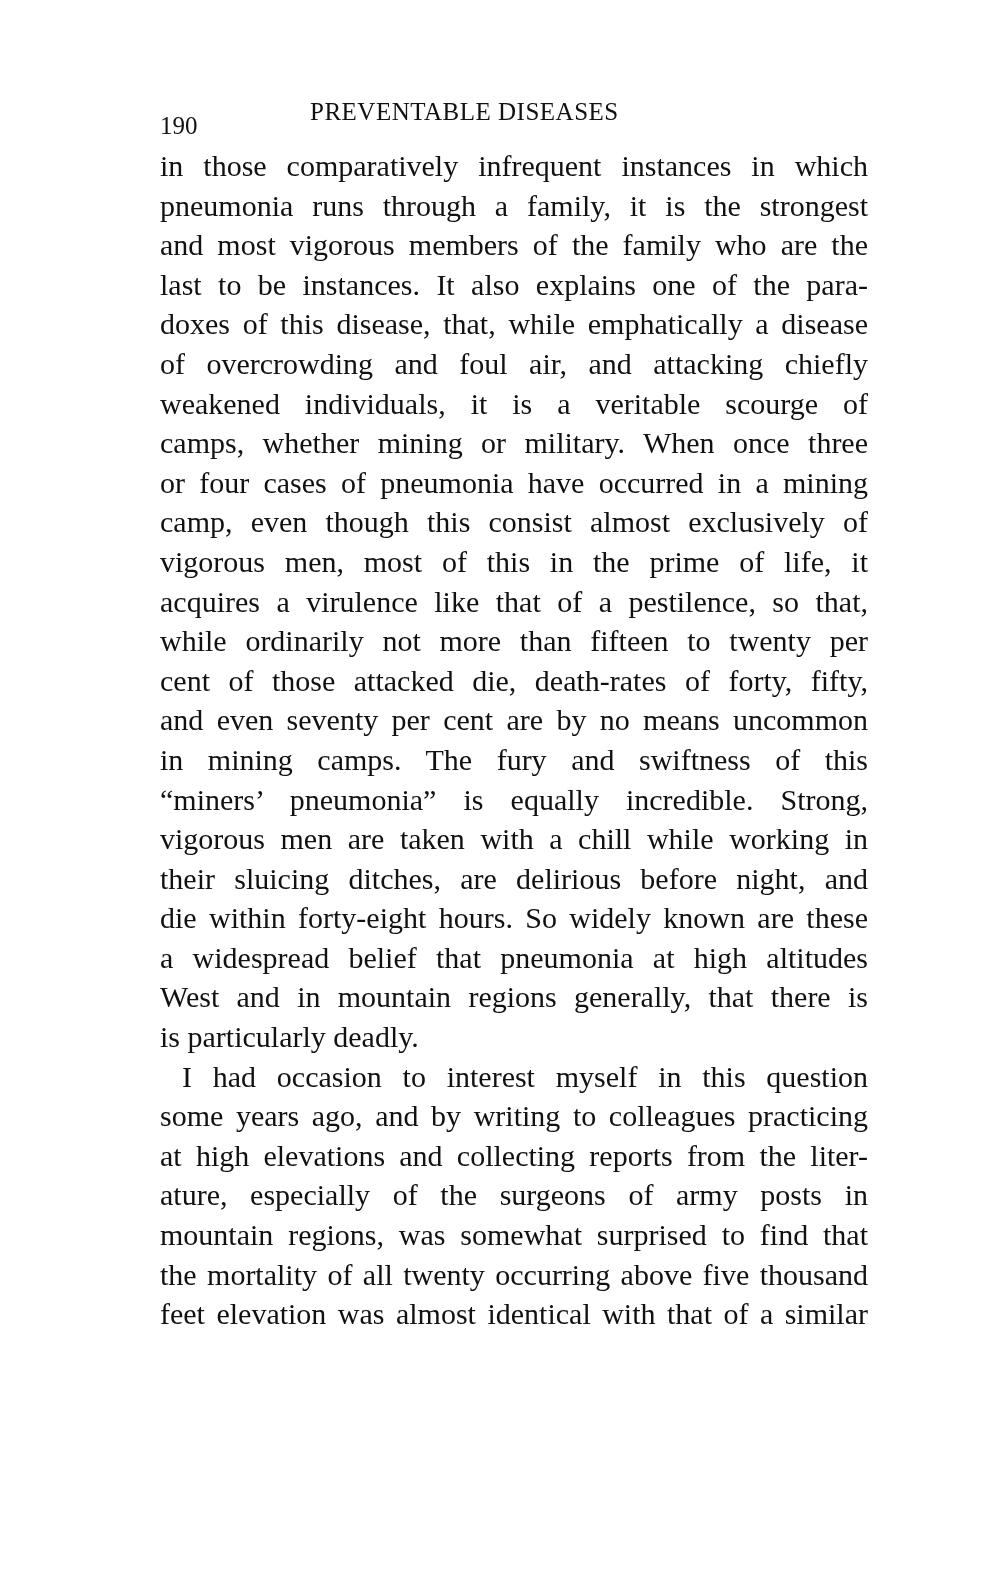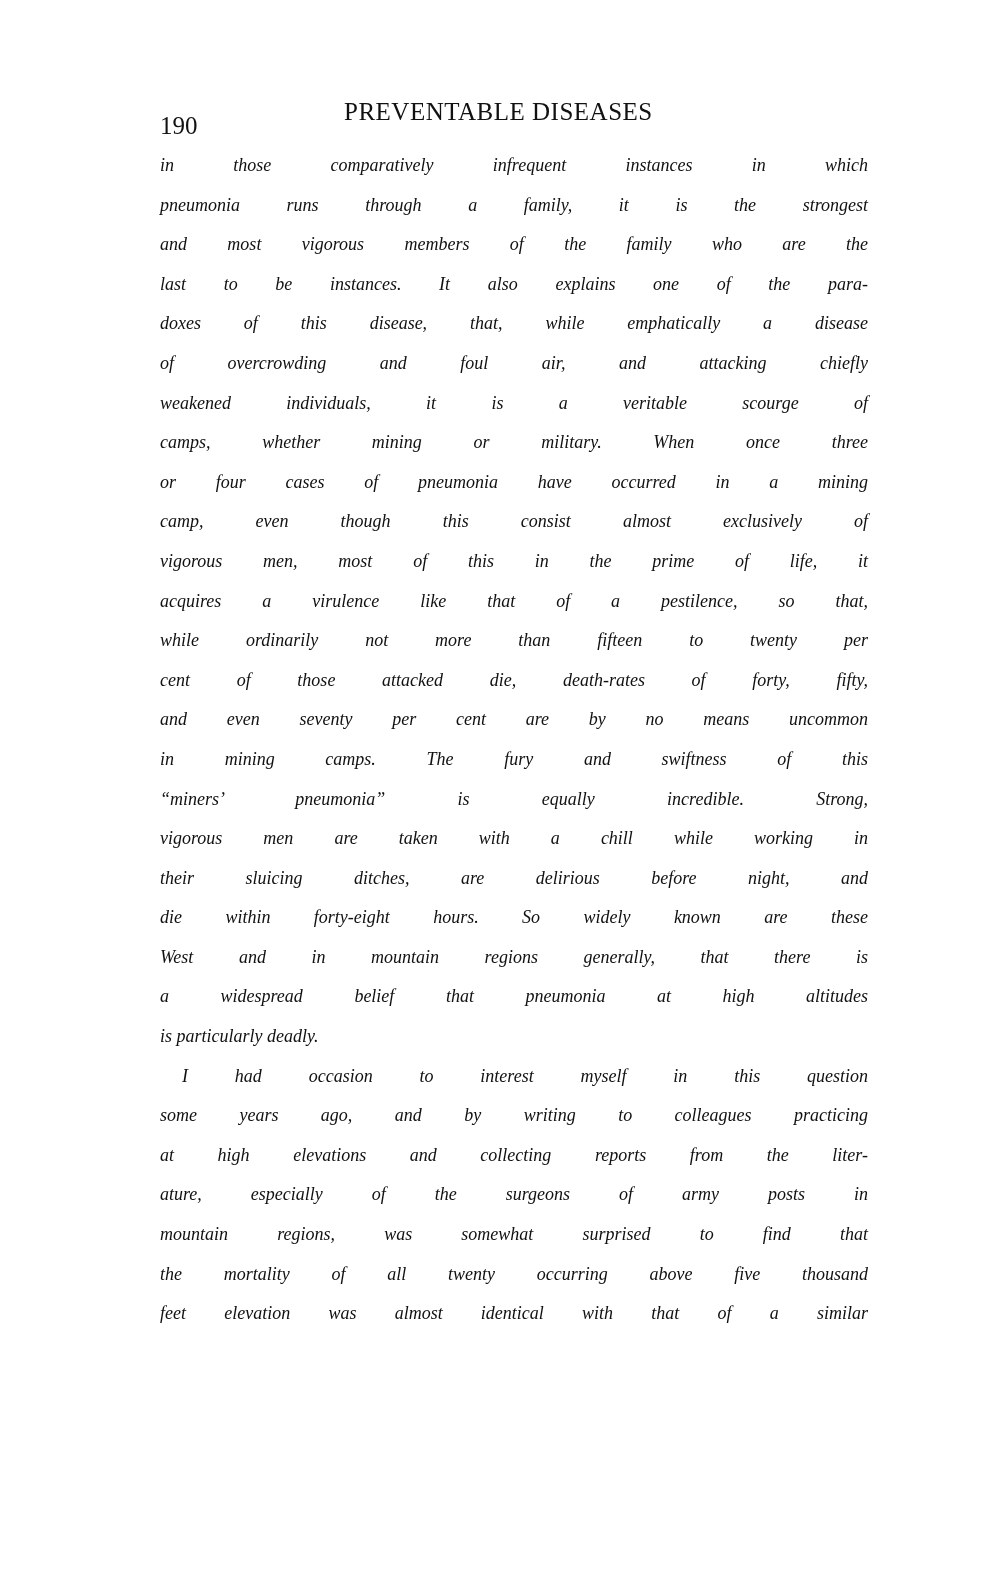--- a/index.html
+++ b/index.html
@@ -27,38 +27,37 @@
       font-size: 25px;
       line-height: 40px;
     }
     .page-number {
       position: absolute;
       left: 0;
       top: 14px;
     }
     .running-title {
       position: absolute;
-      left: 184px;
+      left: 150px;
       top: 0;
       letter-spacing: 0.5px;
       text-align: right;
     }
     .body-text {
       margin-top: 14px;
     }
     .line {
       display: block;
       height: 39.6px;
       line-height: 39.6px;
-      font-size: 18px;
+      font-size: 30px;
       text-align: justify;
       text-align-last: justify;
       white-space: nowrap;
       overflow: visible;
-      font-style: italic;
     }
     .line.last {
       text-align-last: left;
     }
   </style>
 </head>
 <body>
 
 <div class="page">
   <div class="running-head">
@@ -80,22 +79,22 @@
     <span class="line">vigorous men, most of this in the prime of life, it</span>
     <span class="line">acquires a virulence like that of a pestilence, so that,</span>
     <span class="line">while ordinarily not more than fifteen to twenty per</span>
     <span class="line">cent of those attacked die, death-rates of forty, fifty,</span>
     <span class="line">and even seventy per cent are by no means uncommon</span>
     <span class="line">in mining camps. The fury and swiftness of this</span>
     <span class="line">“miners’ pneumonia” is equally incredible. Strong,</span>
     <span class="line">vigorous men are taken with a chill while working in</span>
     <span class="line">their sluicing ditches, are delirious before night, and</span>
     <span class="line">die within forty-eight hours. So widely known are these</span>
+    <span class="line">a widespread belief that pneumonia at high altitudes</span>
     <span class="line">West and in mountain regions generally, that there is</span>
-    <span class="line">a widespread belief that pneumonia at high altitudes</span>
     <span class="line last">is particularly deadly.</span>
     <span class="line" style="padding-left:22px; box-sizing:border-box;">I had occasion to interest myself in this question</span>
     <span class="line">some years ago, and by writing to colleagues practicing</span>
     <span class="line">at high elevations and collecting reports from the liter-</span>
     <span class="line">ature, especially of the surgeons of army posts in</span>
     <span class="line">mountain regions, was somewhat surprised to find that</span>
     <span class="line">the mortality of all twenty occurring above five thousand</span>
     <span class="line">feet elevation was almost identical with that of a similar</span>
   </div>
 </div>

